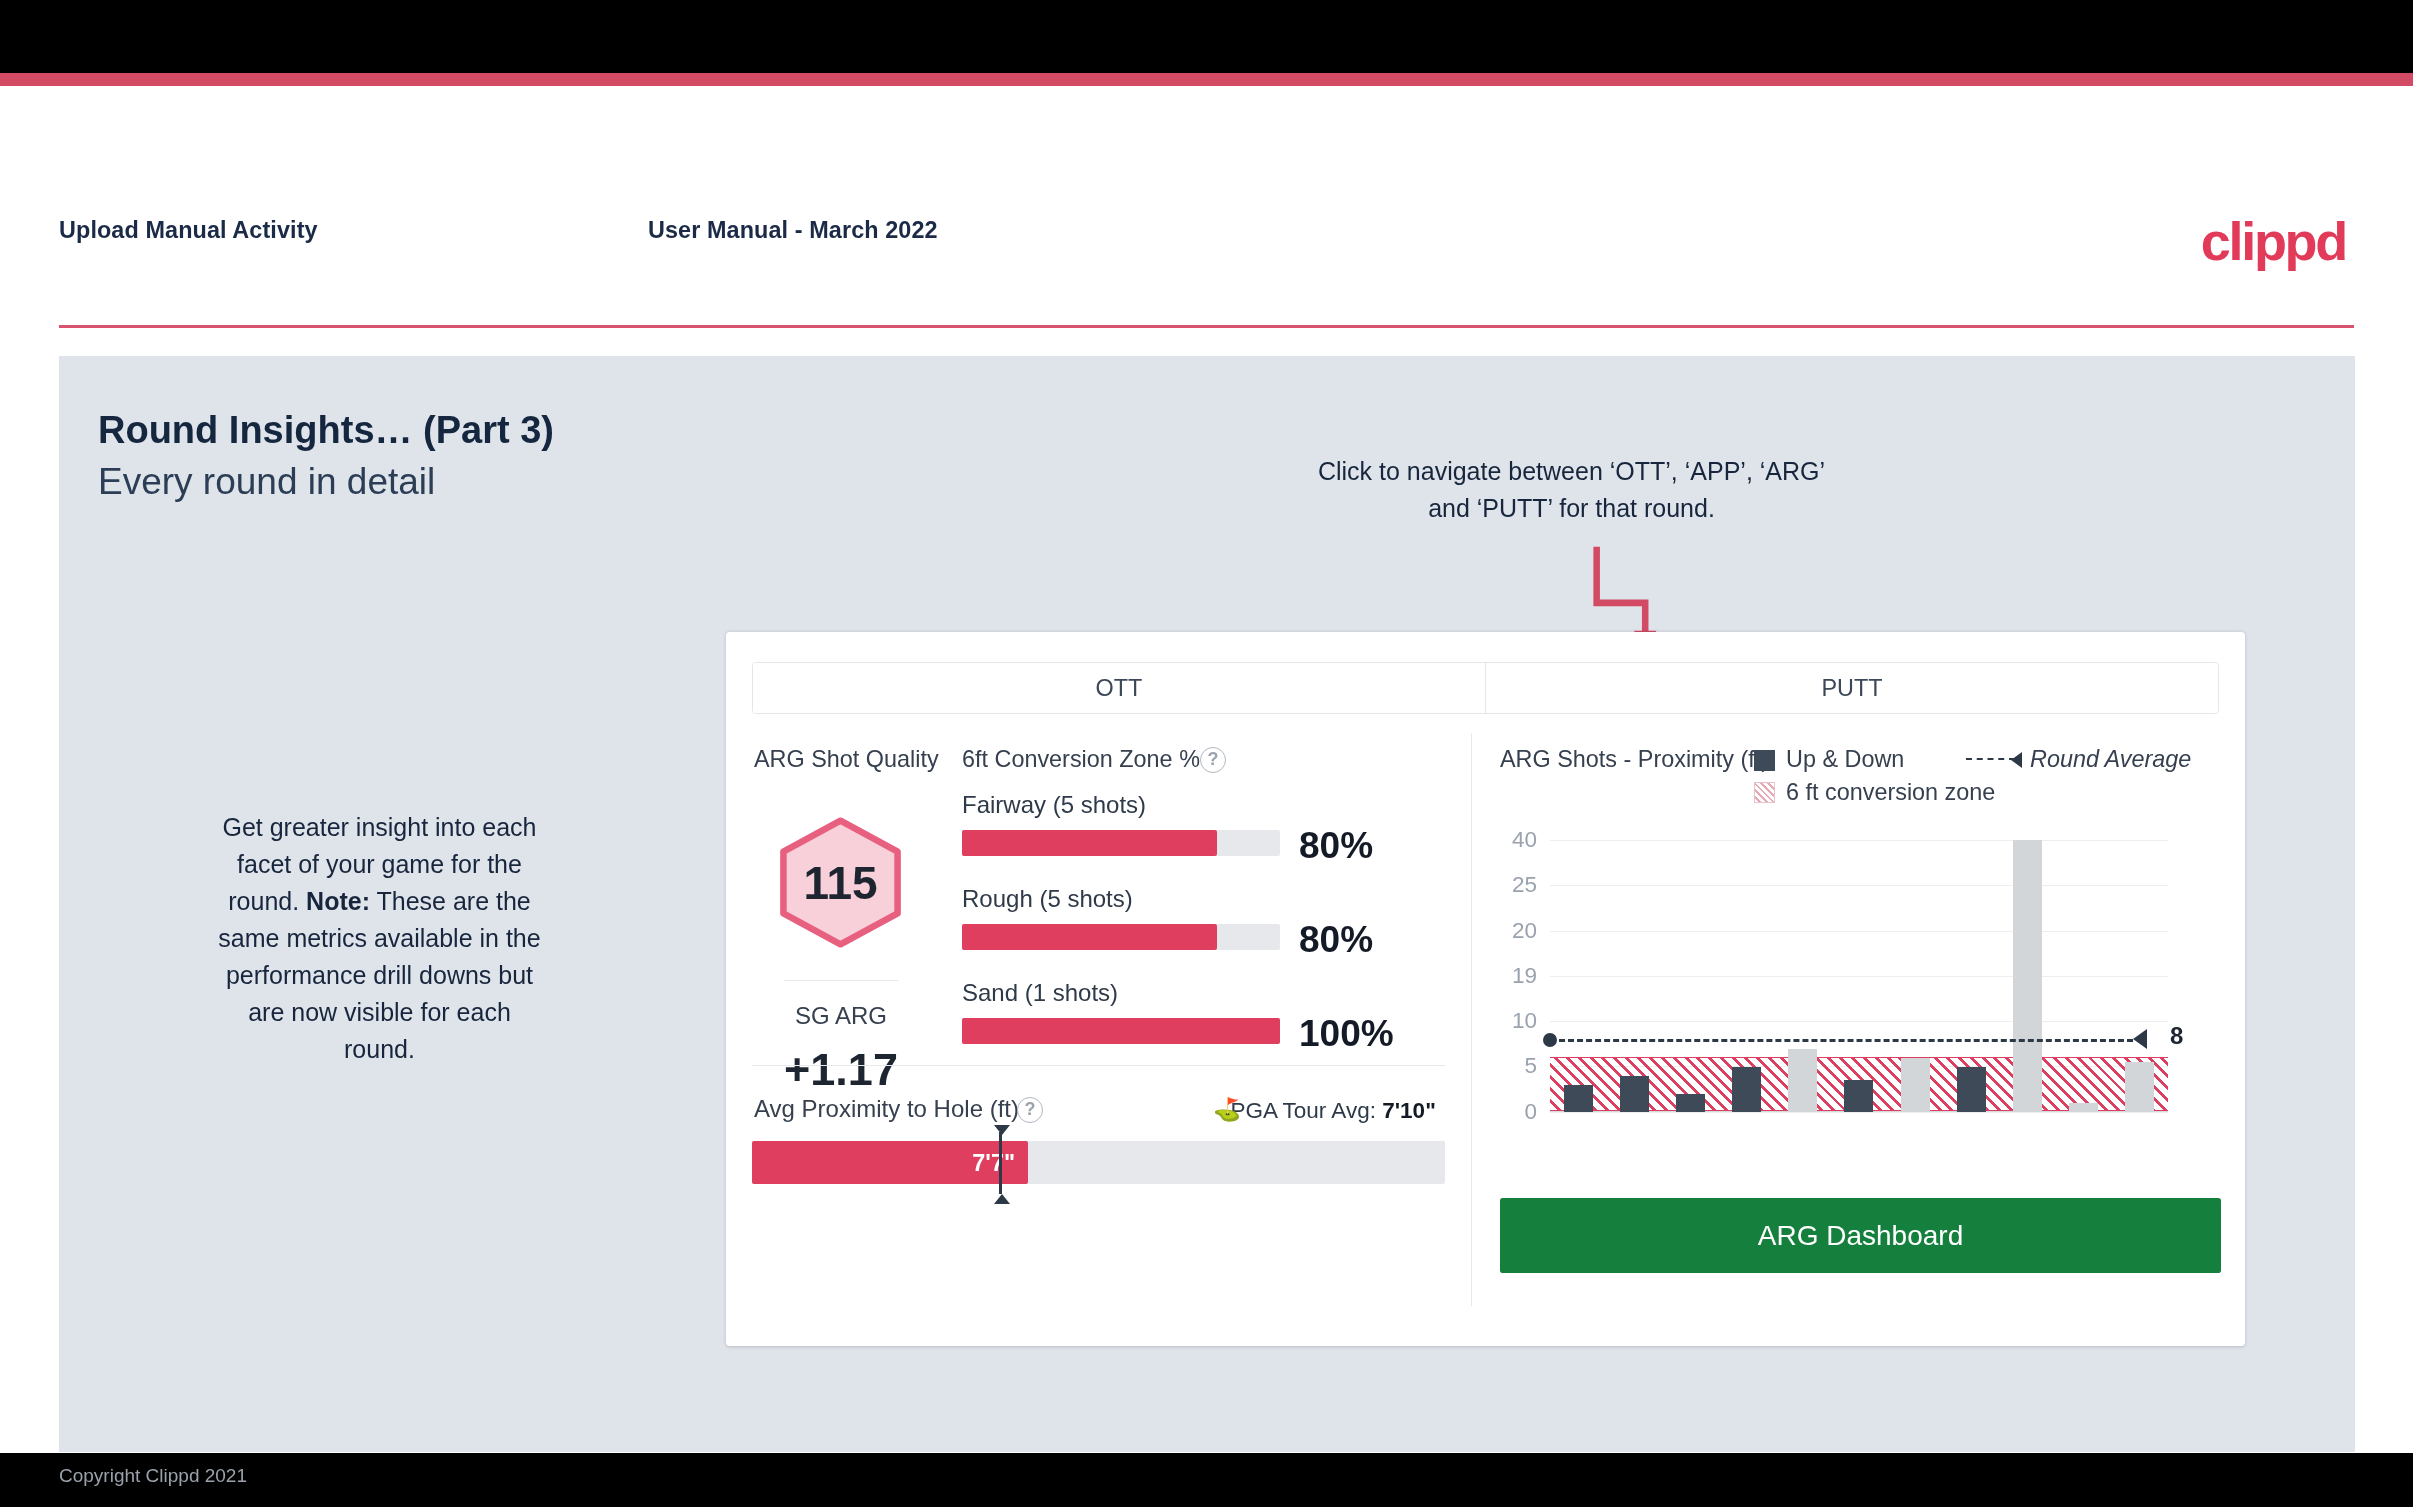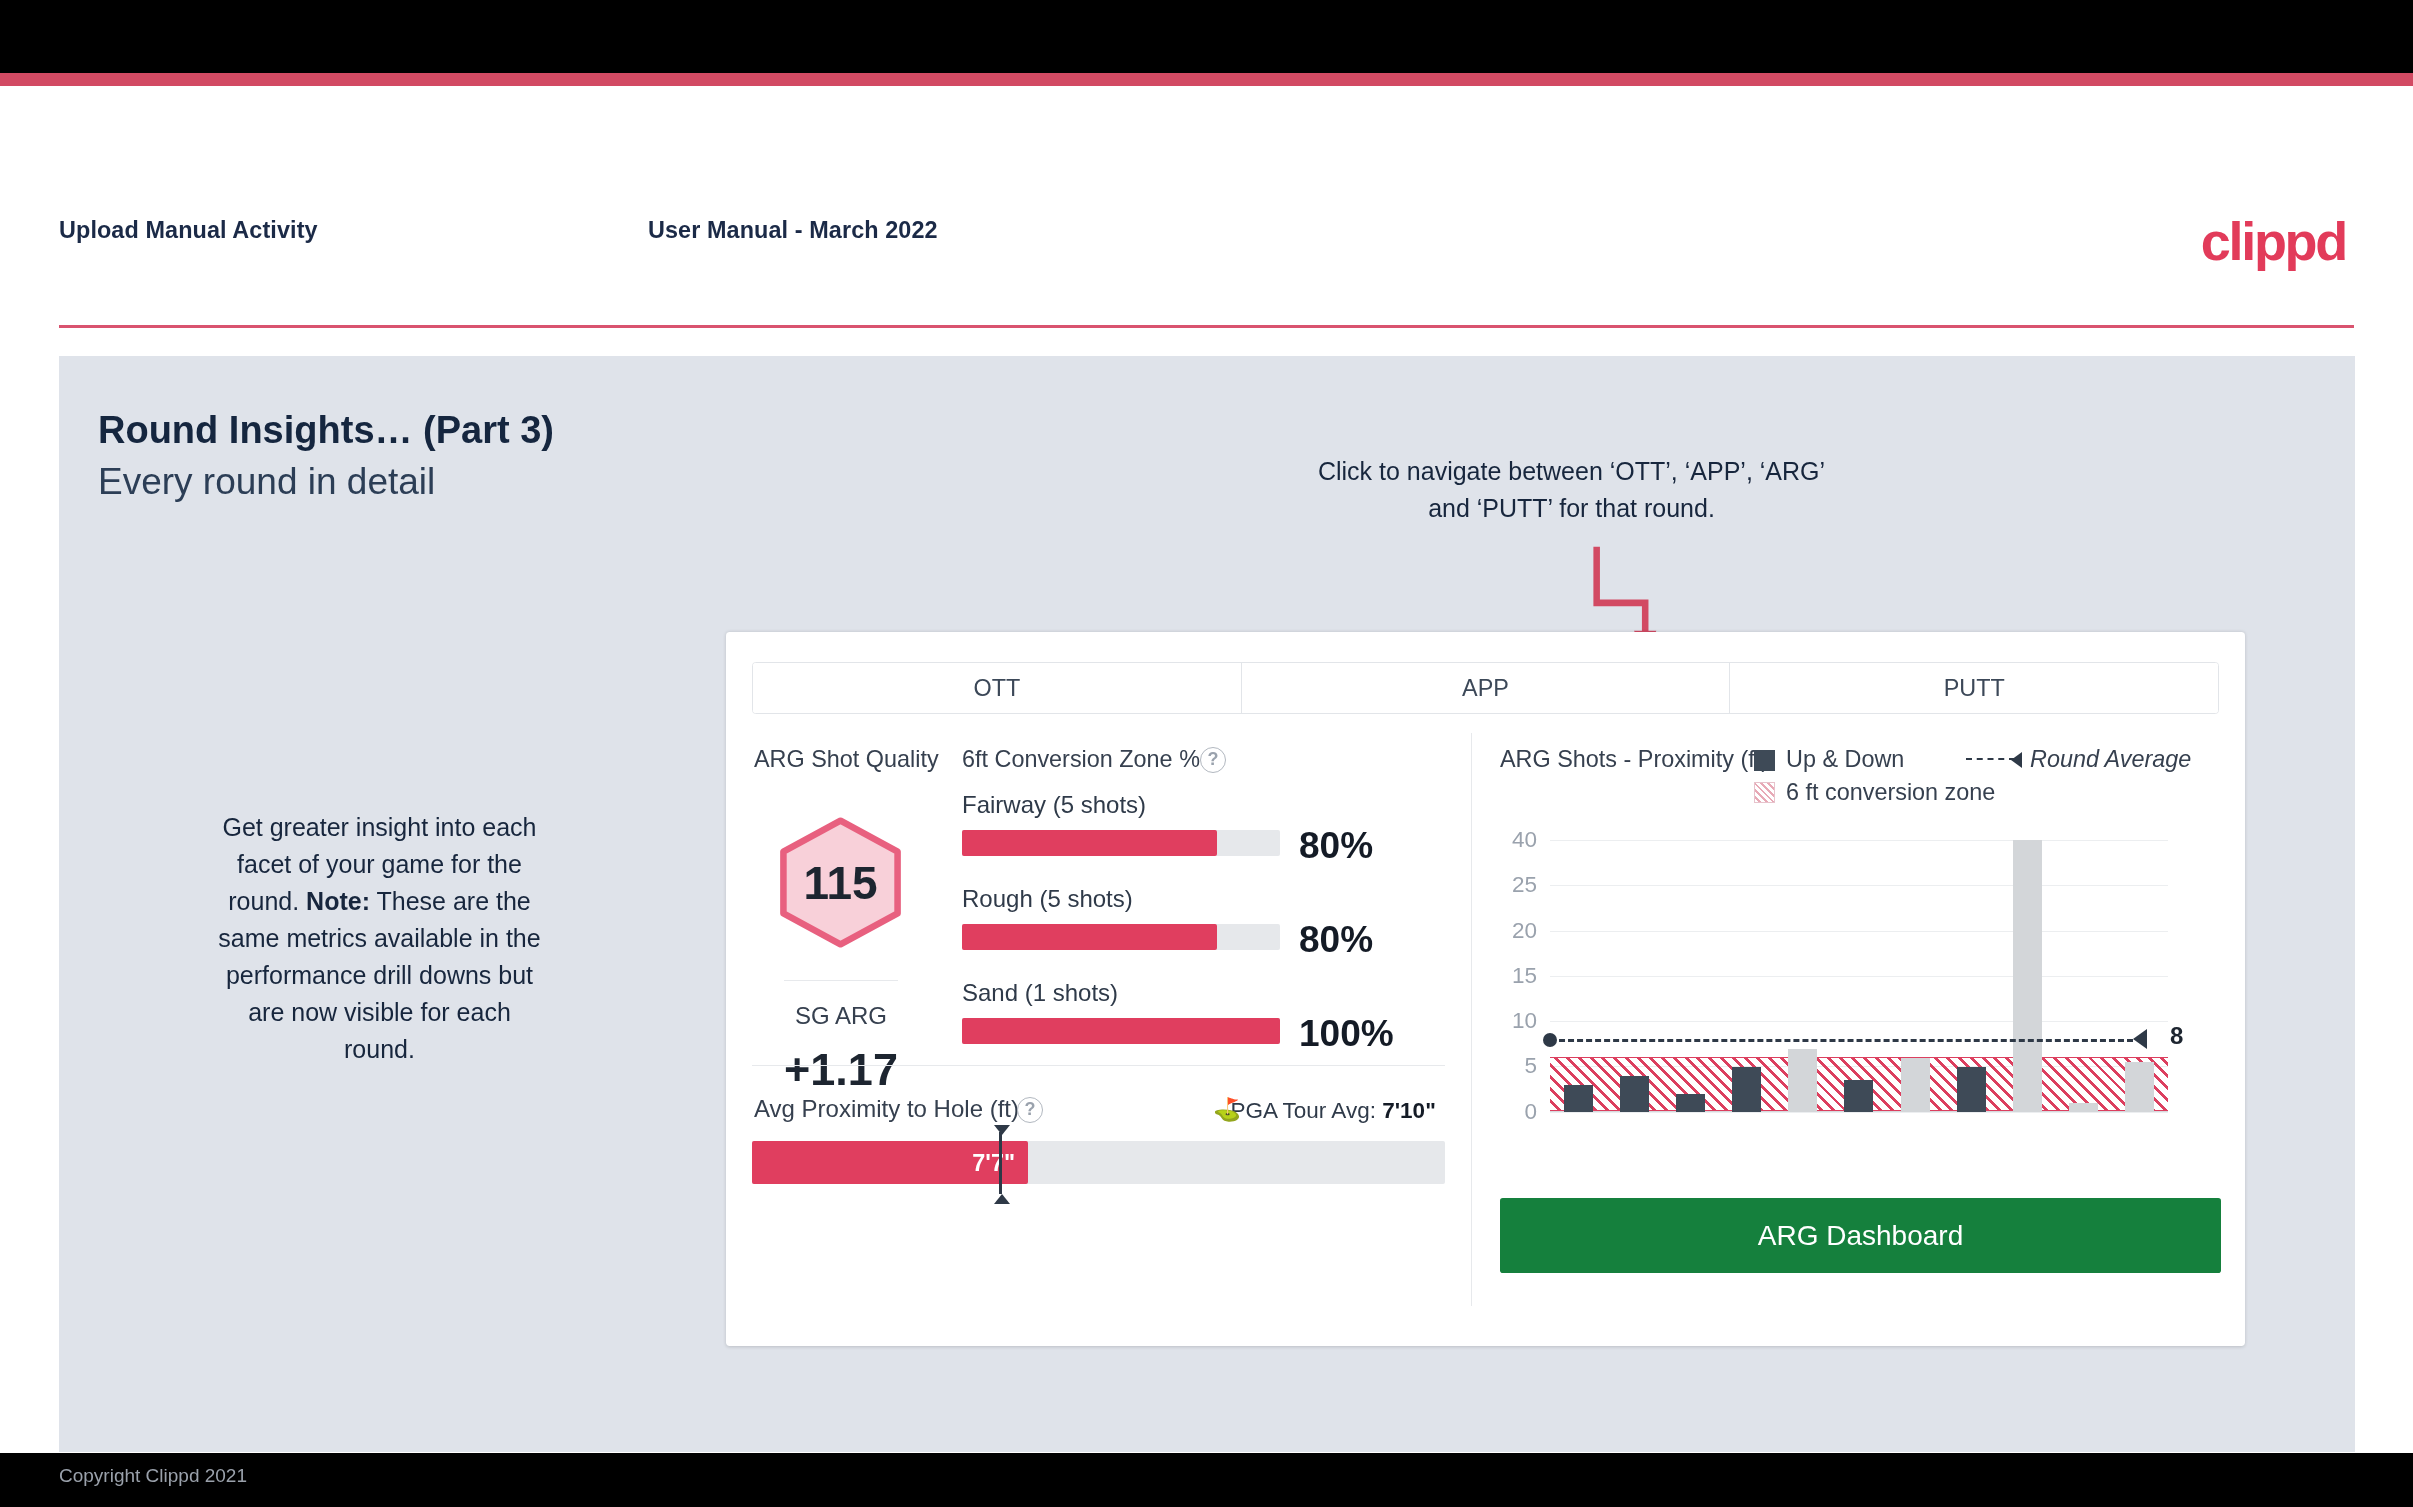--- a/index.html
+++ b/index.html
@@ -161,21 +161,20 @@
       <path d="M5 2 L5 62 L57 62 L57 96" stroke="#d24a63" stroke-width="7" fill="none"></path>
       <path d="M57 116 L45 92 L69 92 Z" fill="#d24a63"></path>
     </svg>
 
     <div class="copyright">Copyright Clippd 2021</div>
 
     <div class="card">
 
       <div class="tabs">
         <div class="tab">OTT</div>
-        <div class="tab">APP</div>
         <div class="tab">PUTT</div>
       </div>
 
       <div class="split-line"></div>
 
       <div class="lbl-sq">ARG Shot Quality</div>
       <div class="lbl-cz">6ft Conversion Zone %</div>
       <div class="qmark cz">?</div>
 
       <svg class="hexwrap" viewBox="0 0 140 142">
@@ -240,21 +239,21 @@
 
       <div class="plot-area" id="plot">
         <div class="xaxis"></div>
       <div class="gridline" style="top: 272px;"></div>
           <div class="ytick" style="top: 272px;">0</div>
           <div class="gridline" style="top: 226px;"></div>
           <div class="ytick" style="top: 226px;">5</div>
           <div class="gridline" style="top: 181px;"></div>
           <div class="ytick" style="top: 181px;">10</div>
           <div class="gridline" style="top: 136px;"></div>
-          <div class="ytick" style="top: 136px;">15</div>
+          <div class="ytick" style="top: 136px;">19</div>
           <div class="gridline" style="top: 91px;"></div>
           <div class="ytick" style="top: 91px;">20</div>
           <div class="gridline" style="top: 45px;"></div>
           <div class="ytick" style="top: 45px;">25</div>
           <div class="gridline" style="top: 0px;"></div>
           <div class="ytick" style="top: 0px;">40</div>
           <div class="zone" style="top: 217px; height: 54px;"></div>
           <div class="bar dark" style="left: 13.5px; width: 29px; height: 27px;"></div>
           <div class="bar dark" style="left: 70px; width: 29px; height: 36px;"></div>
           <div class="bar dark" style="left: 126px; width: 29px; height: 18px;"></div>

